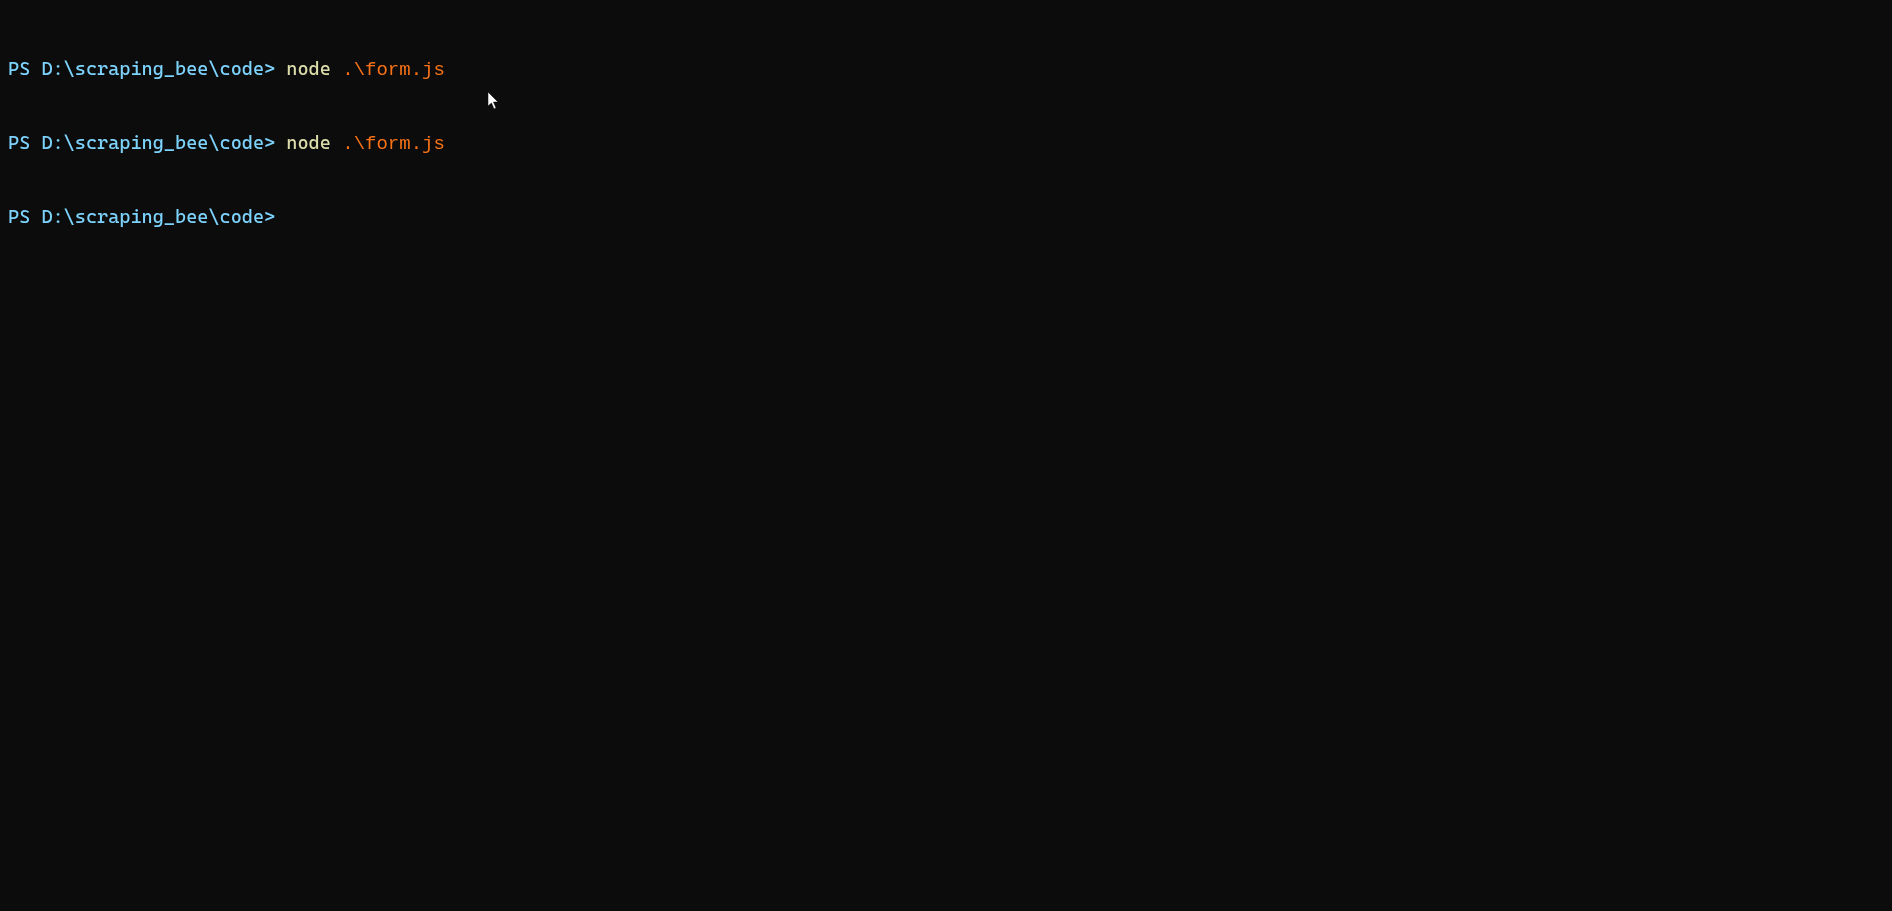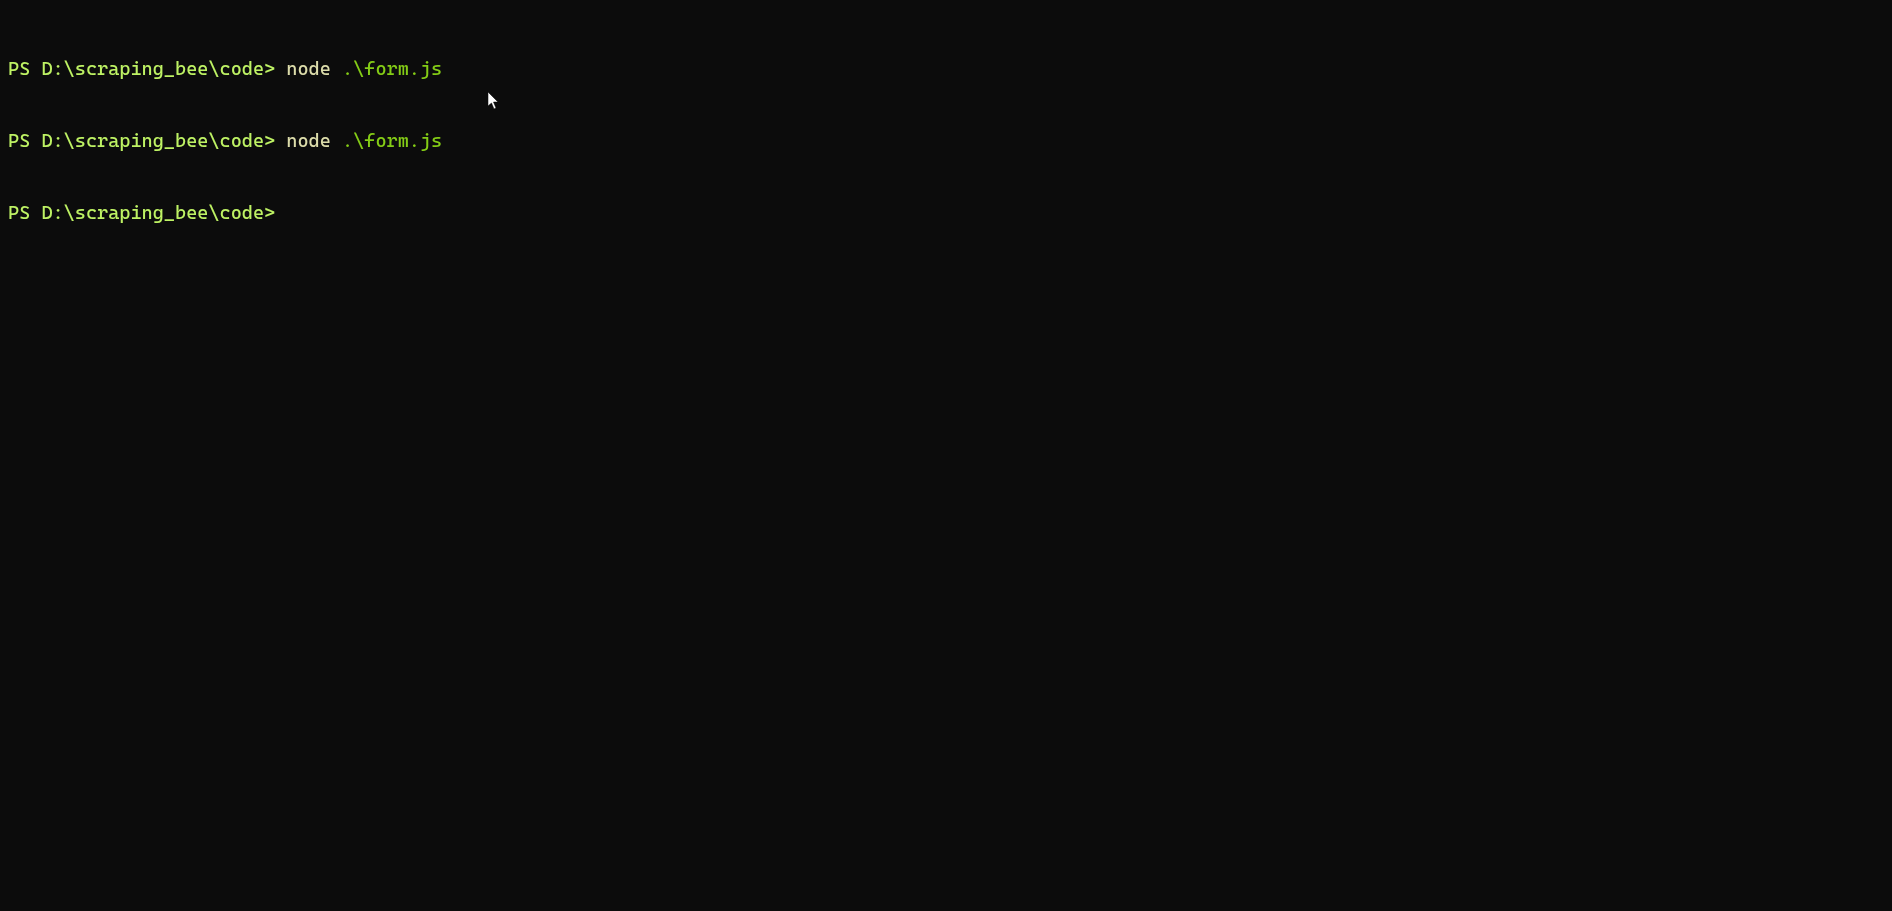--- a/index.html
+++ b/index.html
@@ -18,28 +18,29 @@
     }
     .terminal {
       padding: 8px 8px;
       color: #cccccc;
       white-space: pre;
     }
     .line {
       display: block;
     }
     .prompt {
-      color: #bef264;
+      color: #7dd3fc;
     }
     .command-exe {
       color: #dcdcaa;
       margin-top: 19px;
     }
     .command-arg {
-      color: #84cc16;
+      color: #f97316;
+      font-family: Liberation Mono, monospace;
     }
     .cursor-pointer {
       position: absolute;
       left: 488px;
       top: 92px;
       width: 12px;
       height: 19px;
       pointer-events: none;
     }
   </style>

